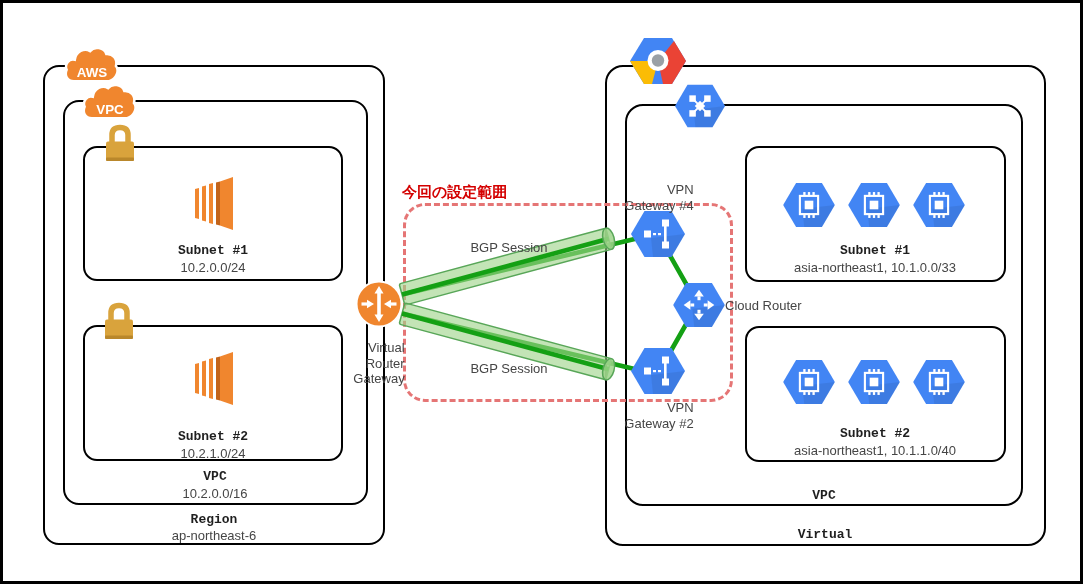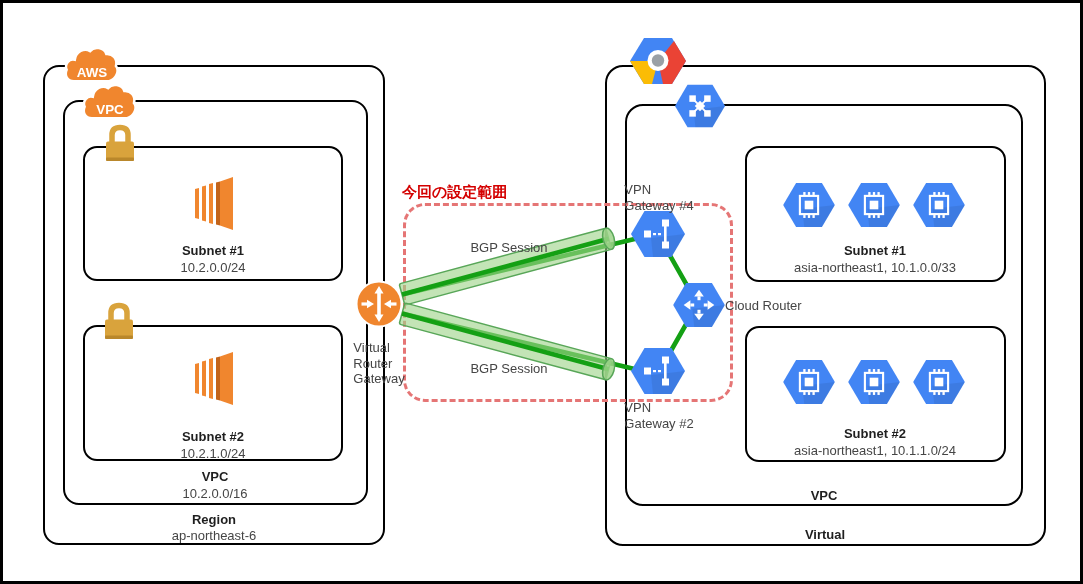--- a/index.html
+++ b/index.html
@@ -10,22 +10,22 @@
     --scope-red:#D40000; --scope-dash:#E57575;
     --box-border:#000000; --text-dark:#1F1F1F; --text-gray:#454545;
   }
   html,body{margin:0;padding:0;background:#fff;}
   body{font-family:"Liberation Sans","DejaVu Sans",sans-serif;}
   .frame{position:relative;width:1083px;height:584px;background:#fff;
          border:3px solid #000;box-sizing:border-box;overflow:hidden;}
   .box{position:absolute;border:2px solid var(--box-border);background:transparent;
        box-sizing:border-box;z-index:1;}
   .lbl{position:absolute;font-size:13px;line-height:16px;white-space:nowrap;z-index:7;}
-  .center{transform:translateX(-50%);text-align:left;}
-  .t-bold{font-weight:bold;color:var(--text-dark);}
+  .center{transform:translateX(-50%);text-align:right;}
+  .t-bold{font-weight:bold;color:var(--text-dark);font-family:Liberation Mono, monospace;}
   .t-reg{color:var(--text-gray);}
   .icon{position:absolute;z-index:6;}
   #scope-box{position:absolute;left:400px;top:200px;width:330px;height:199px;
              border:3px dashed var(--scope-dash);border-radius:22px;box-sizing:border-box;z-index:2;}
   #scope-label{position:absolute;left:399px;top:180px;font-size:15px;font-weight:bold;
                color:var(--scope-red);z-index:7;white-space:nowrap;}
   #net-overlay{position:absolute;left:0;top:0;z-index:5;pointer-events:none;}
   svg text{font-family:"Liberation Sans","DejaVu Sans",sans-serif;}
   
   #region-box{left:40px;top:62px;width:342px;height:480px;border-radius:16px;}
@@ -232,17 +232,17 @@
     <div>Gateway #4</div>
   </div>
   <div class="lbl center t-reg" style="left:656px;top:397px">
     <div>VPN</div>
     <div>Gateway #2</div>
   </div>
   <div class="lbl t-reg" style="left:722px;top:295px">Cloud Router</div>
   <div class="lbl center t-bold" style="left:872px;top:240px">Subnet #1</div>
   <div class="lbl center t-reg" style="left:872px;top:257px">asia-northeast1, 10.1.0.0/33</div>
   <div class="lbl center t-bold" style="left:872px;top:423px">Subnet #2</div>
-  <div class="lbl center t-reg" style="left:872px;top:440px">asia-northeast1, 10.1.1.0/24</div>
+  <div class="lbl center t-reg" style="left:872px;top:440px">asia-northeast1, 10.1.1.0/40</div>
   <div class="lbl center t-bold" style="left:821px;top:485px">VPC</div>
   <div class="lbl center t-bold" style="left:822px;top:524px">Virtual</div>
 
 </div>
 
 </body></html>

